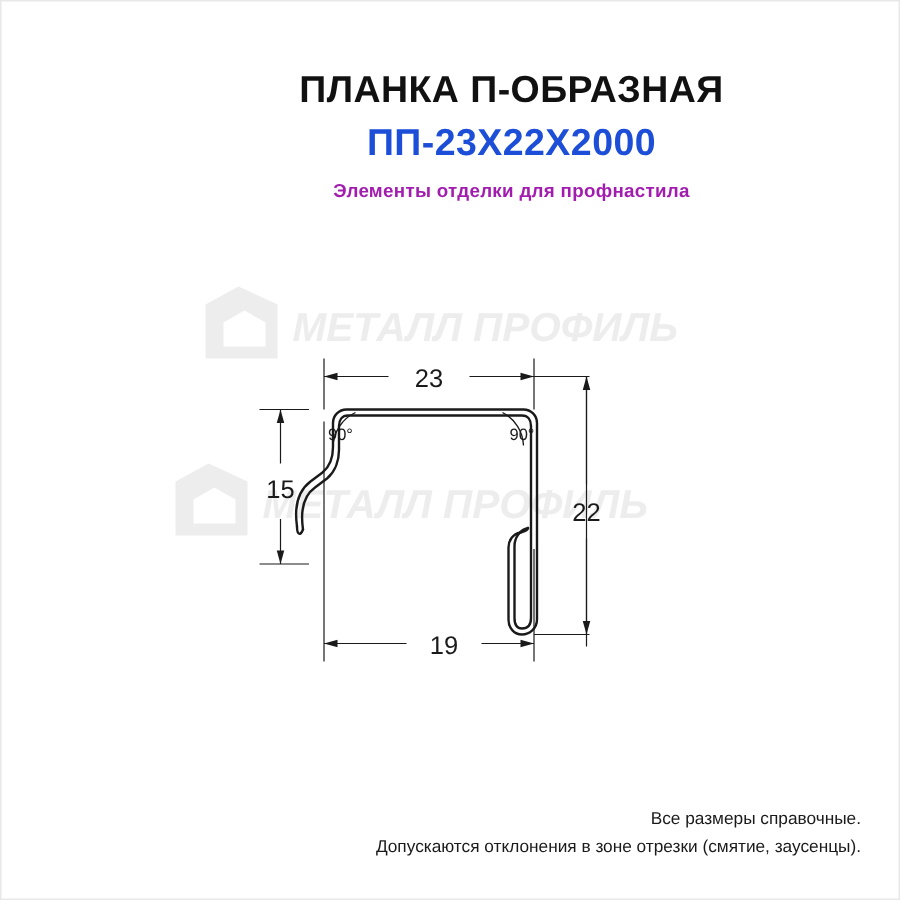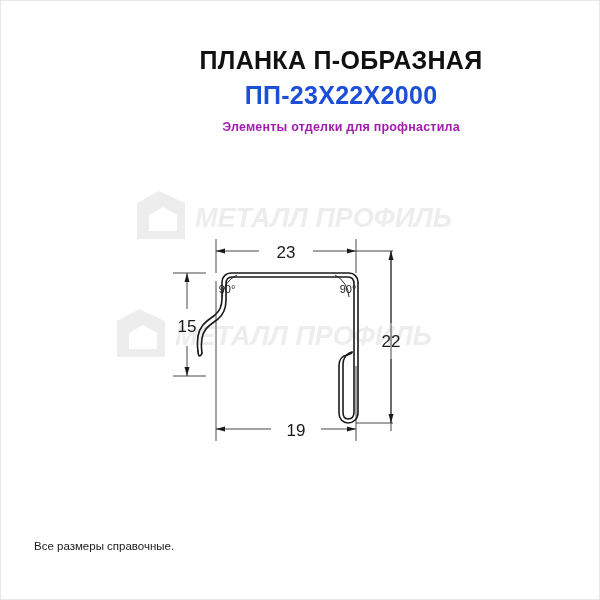--- a/index.html
+++ b/index.html
@@ -71,20 +71,21 @@
   .footnotes {
     position: absolute;
     left: 33px;
     top: 536px;
     width: 540px;
   }
   .footnote {
     font-size: 11.5px;
     color: #1a1a1a;
     line-height: 19px;
+    text-align: right;
   }
   svg { display: block; }
   text { font-family: "Liberation Sans", sans-serif; }
 </style>
 </head>
 <body>
 
 <div class="page">
 
   <div class="header">
@@ -198,15 +199,16 @@
       <text x="390" y="196" font-size="17" text-anchor="middle" fill="#1a1a1a">22</text>
       <text x="295" y="285" font-size="17" text-anchor="middle" fill="#1a1a1a">19</text>
 
       <text x="226" y="142" font-size="11" text-anchor="middle" fill="#1a1a1a">90°</text>
       <text x="347" y="142" font-size="11" text-anchor="middle" fill="#1a1a1a">90°</text>
     </svg>
   </div>
 
   <div class="footnotes">
     <div class="footnote">Все размеры справочные.</div>
+    <div class="footnote">Допускаются отклонения в зоне отрезки (смятие, заусенцы).</div>
   </div>
 
 </div>
 
 </body></html>

